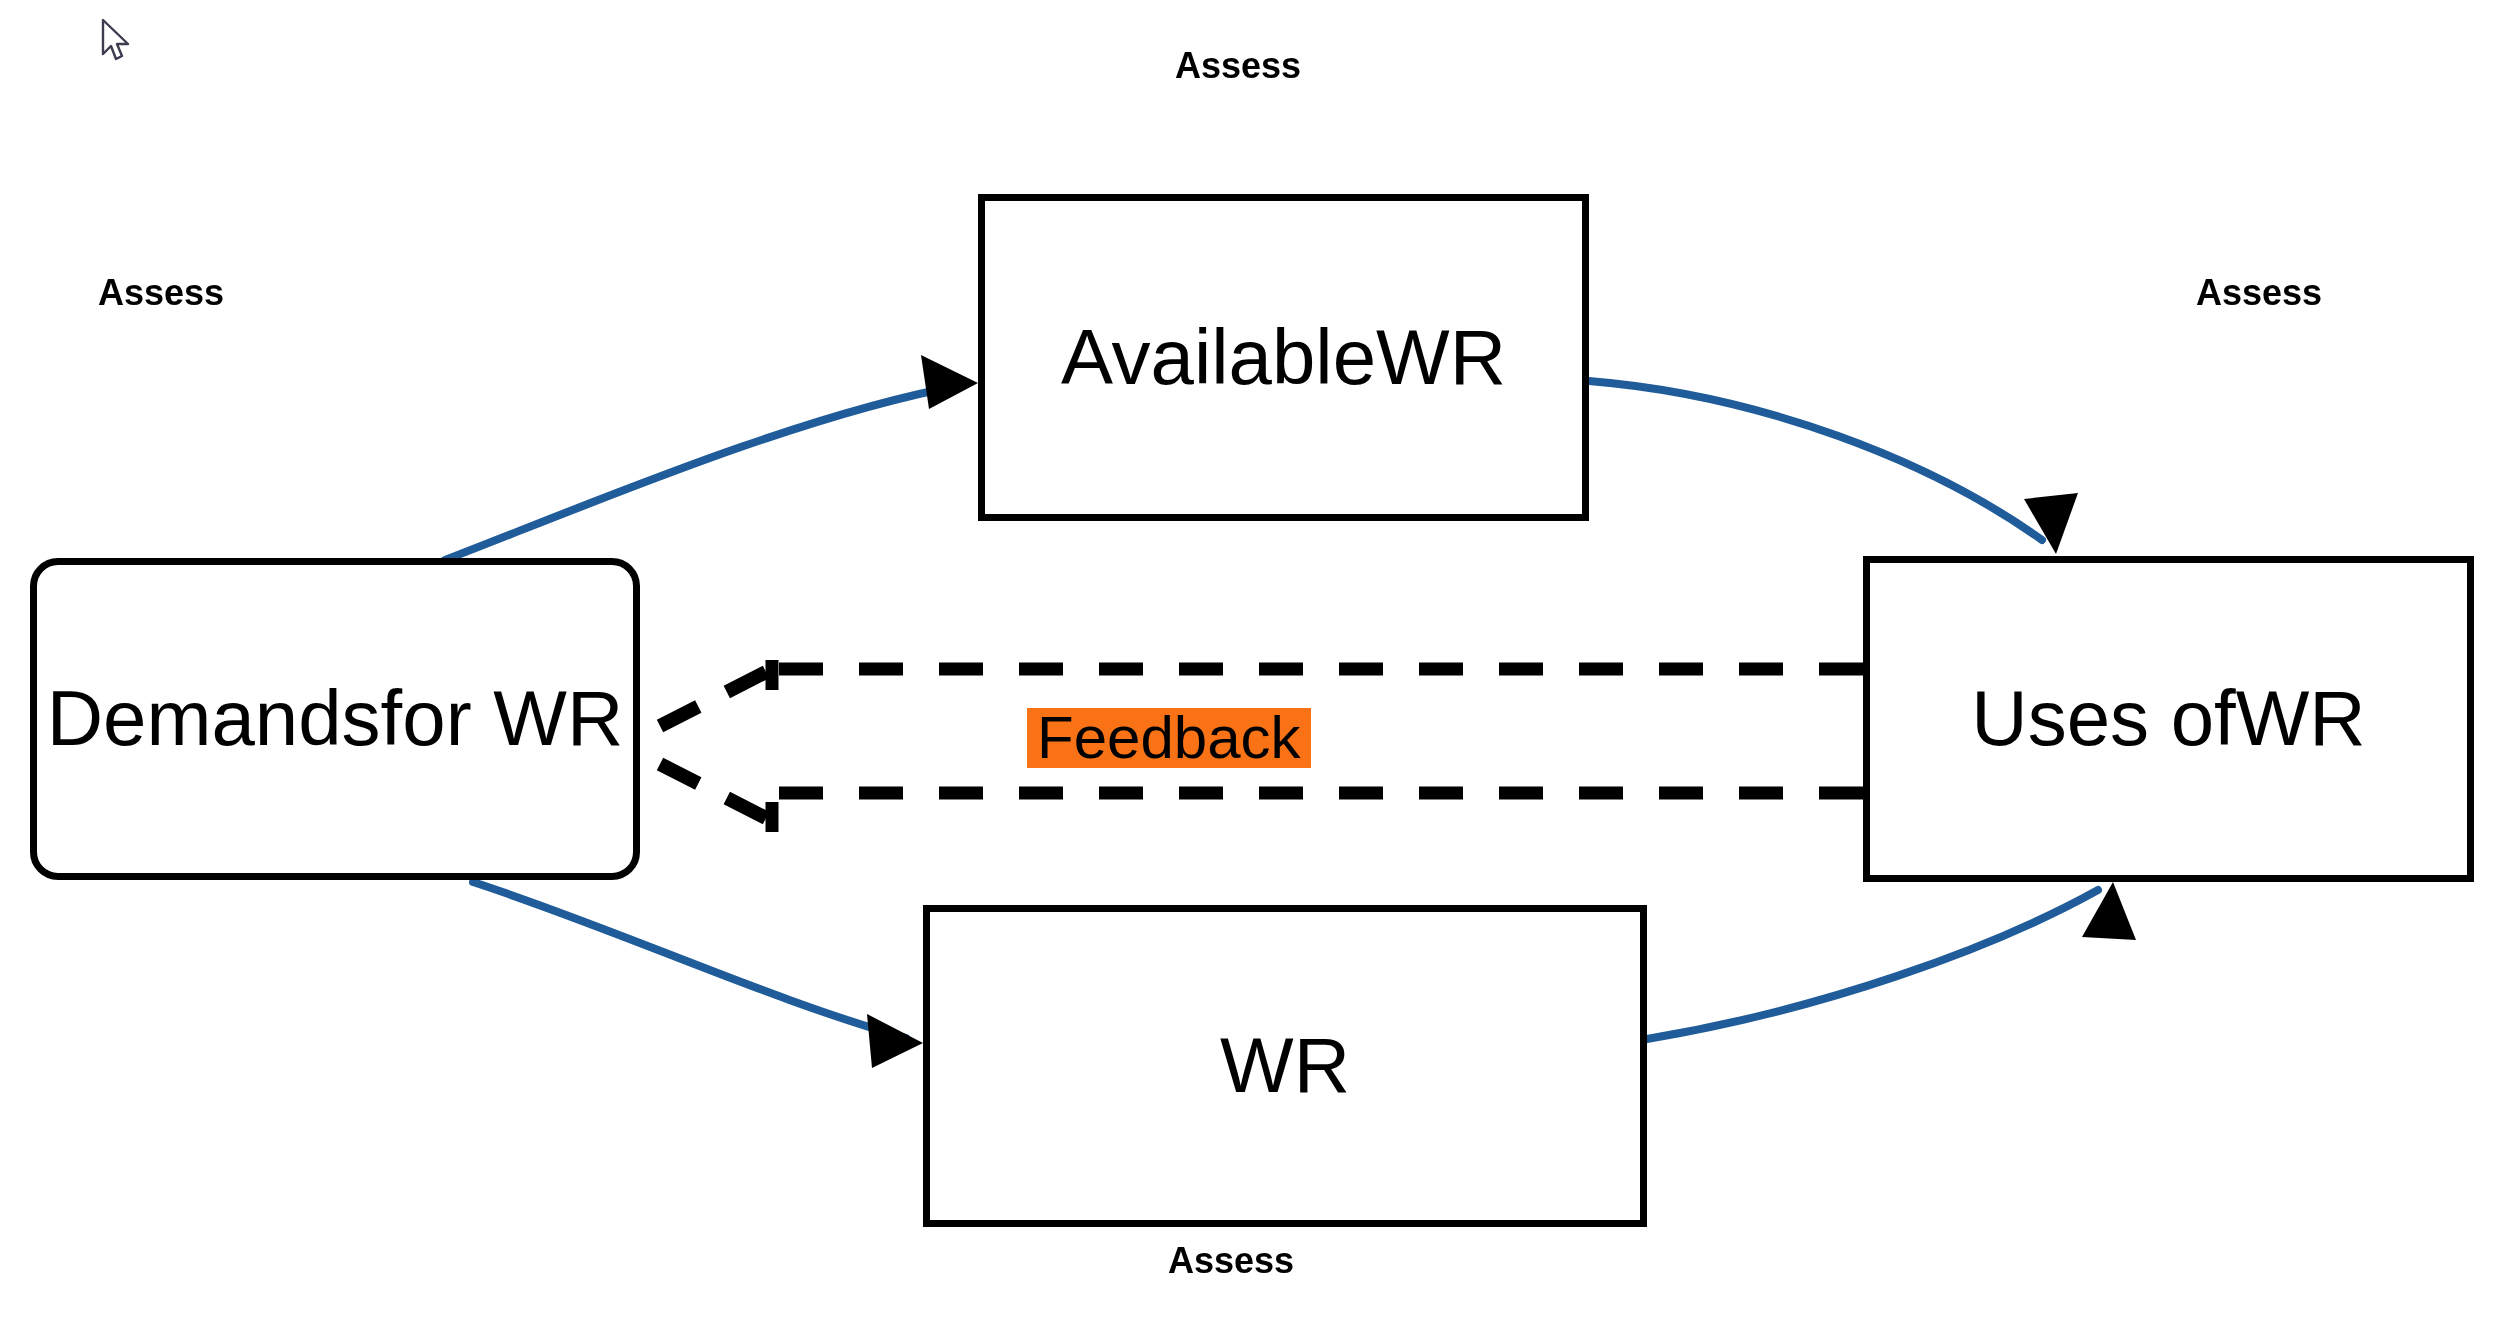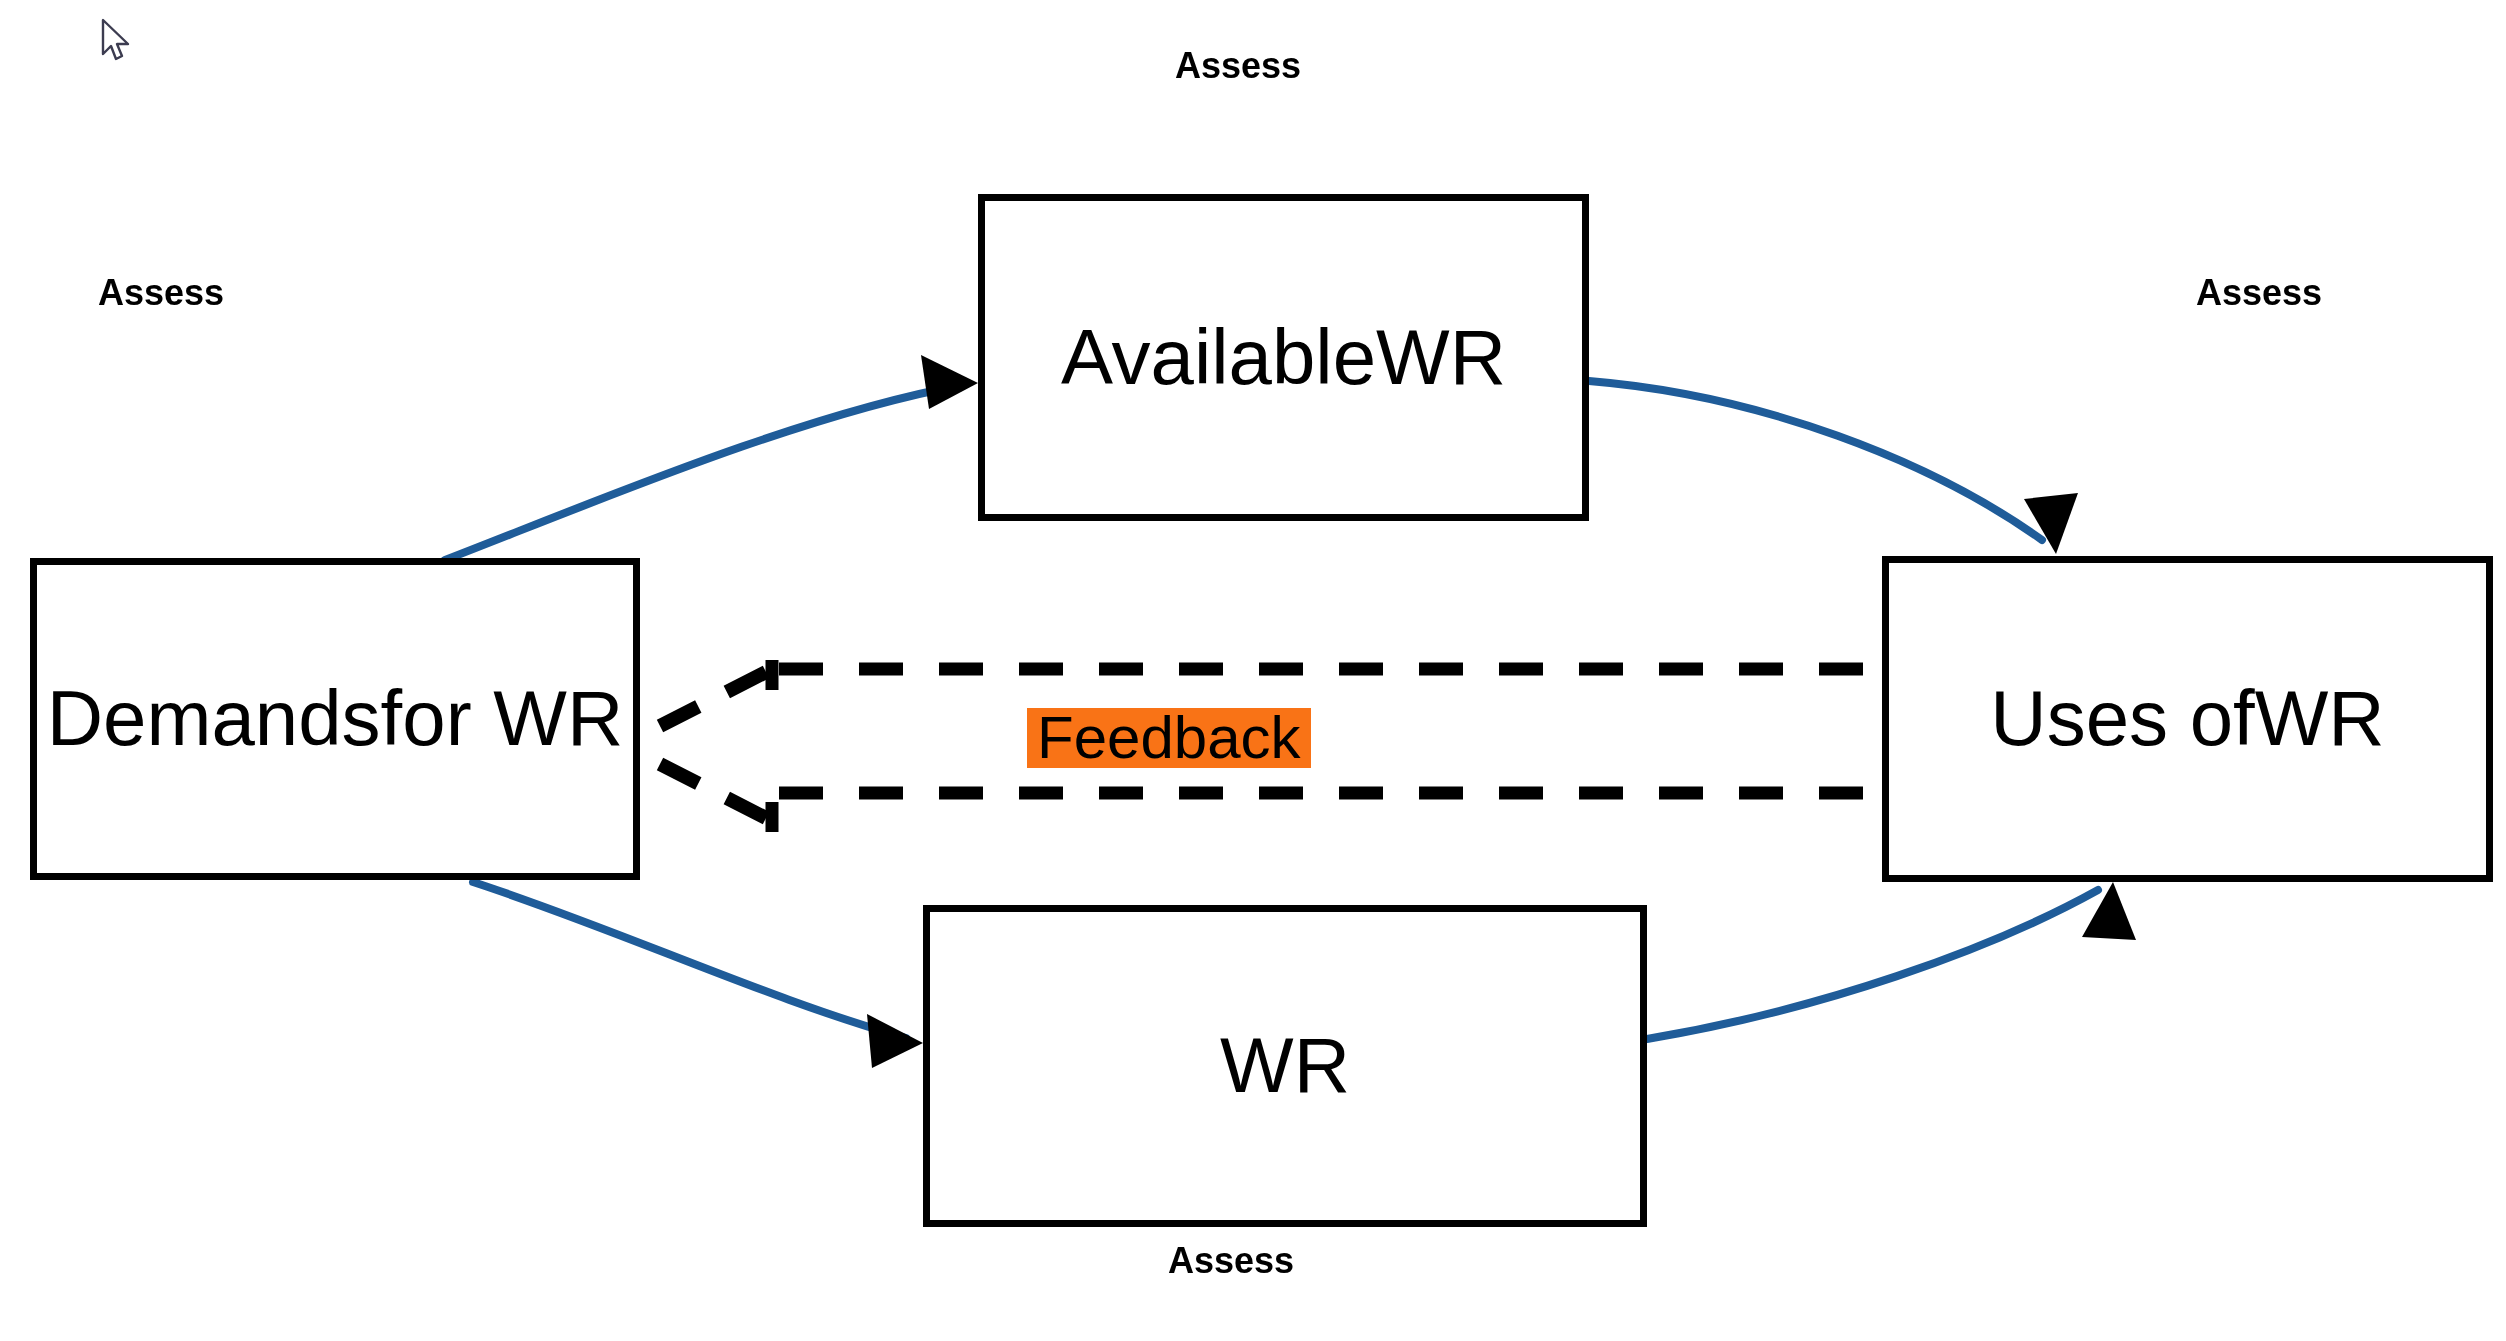--- a/index.html
+++ b/index.html
@@ -39,29 +39,29 @@
     line-height: 1.28;
   }
   .node-line {
     display: block;
     white-space: nowrap;
     text-align: center;
   }
   #node-demands {
     left: 30px;  top: 558px;  width: 610px;  height: 322px;
     font-size: 78px;
+    border-radius: 28px;
   }
   #node-available {
     left: 978px; top: 194px;  width: 611px;  height: 327px;
     font-size: 78px;
   }
   #node-uses {
     left: 1863px; top: 556px; width: 611px; height: 326px;
     font-size: 78px;
-    margin-left: 19px;
   }
   #node-infrastructure {
     left: 923px; top: 905px;  width: 724px;  height: 322px;
     font-size: 78px;
   }
   .assess-label {
     position: absolute;
     font-family: "Liberation Sans", sans-serif;
     font-weight: 700;
     font-size: 36px;

